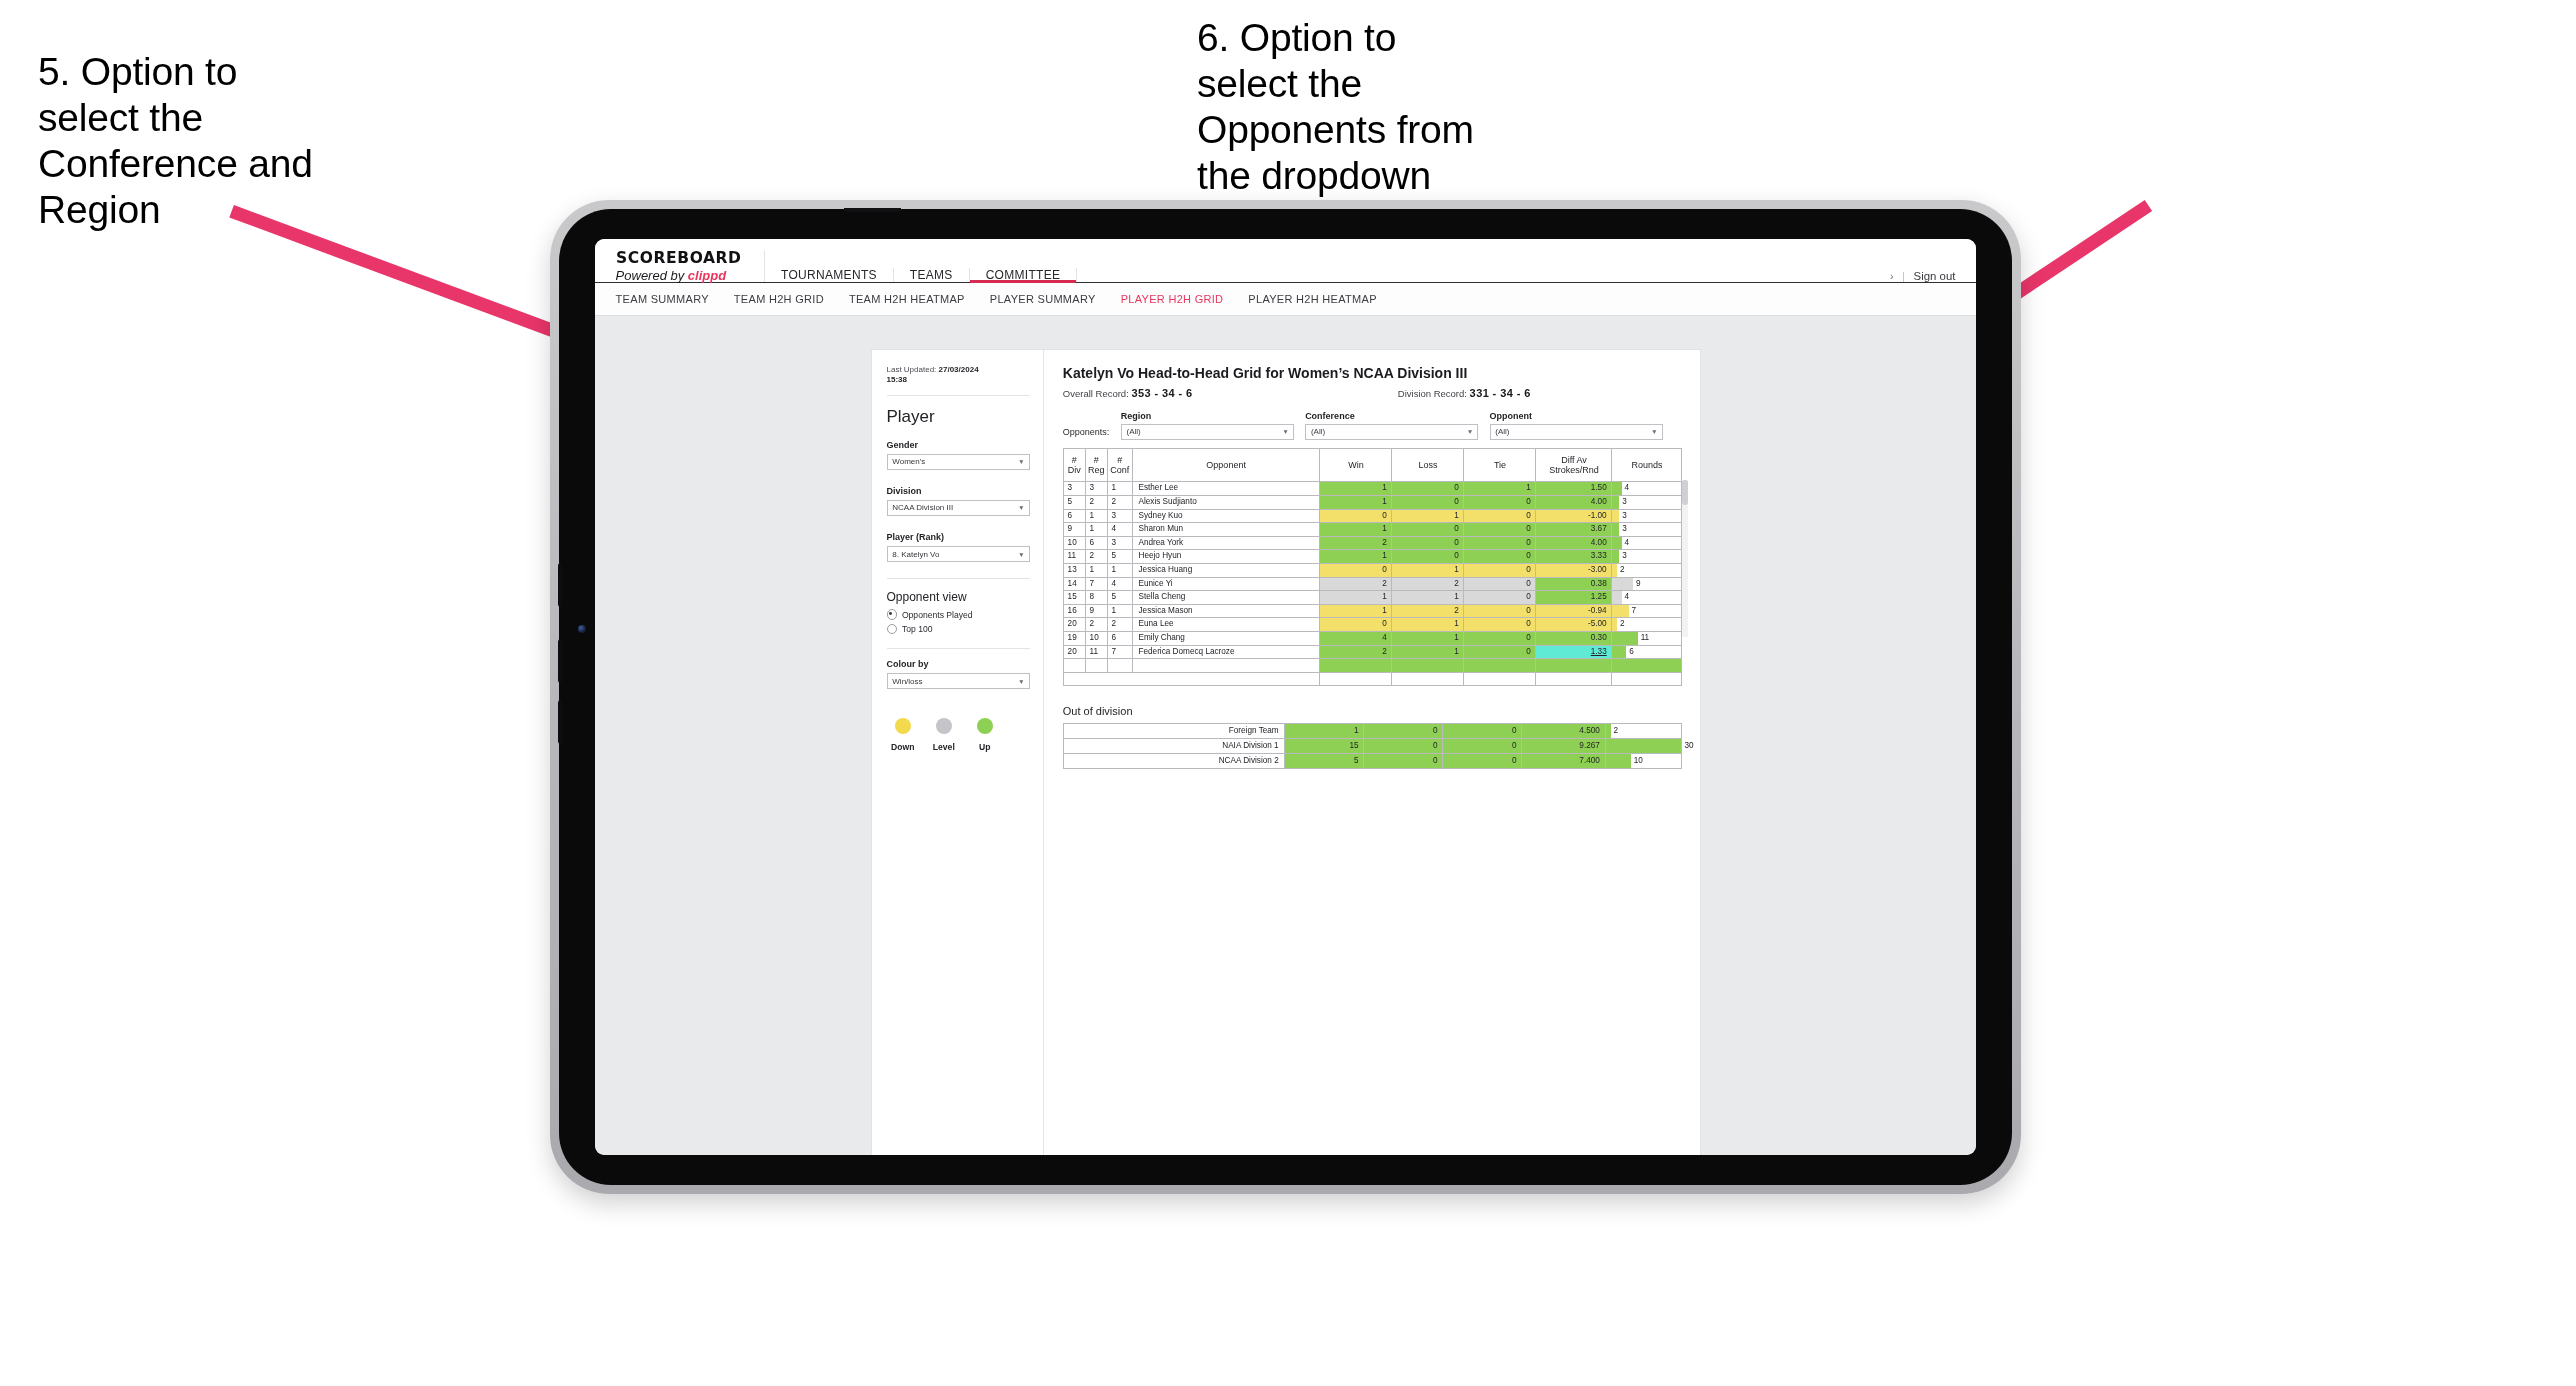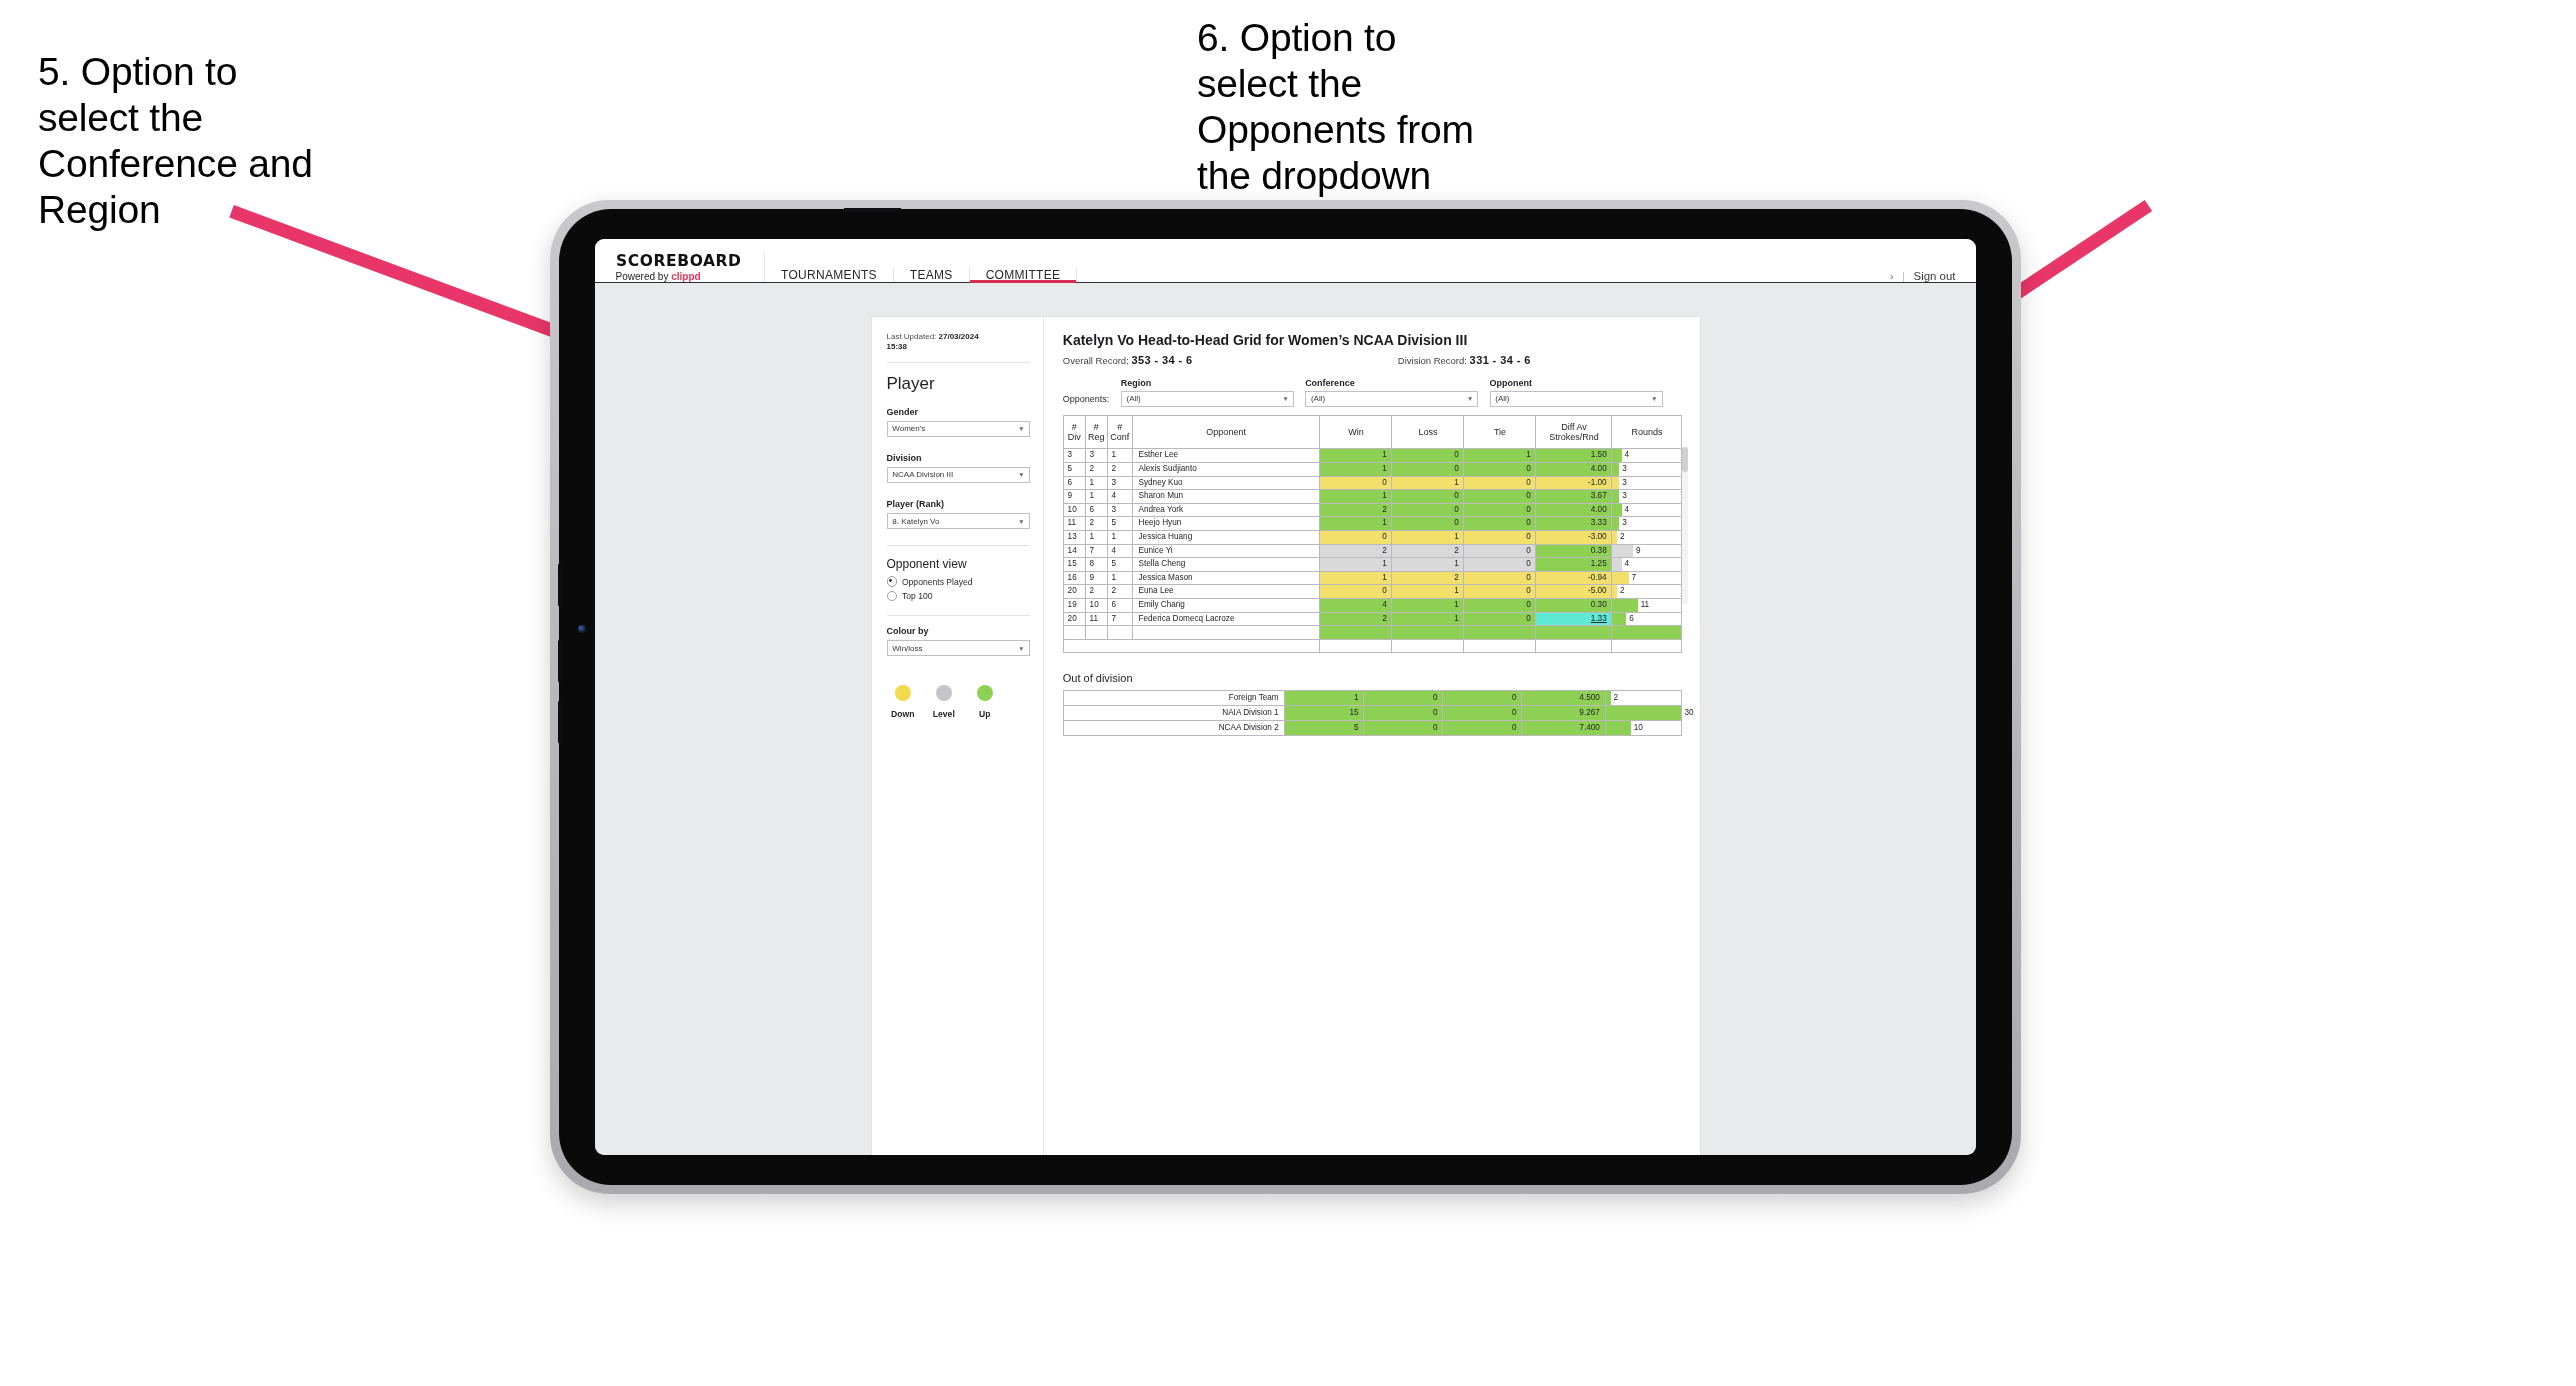--- a/index.html
+++ b/index.html
@@ -111,24 +111,25 @@
     font-size: 16px;
     font-weight: 700;
     letter-spacing: 0.6px;
     color: #111114;
     line-height: 1;
     font-family: "DejaVu Sans", sans-serif;
     transform: scaleX(0.97);
     transform-origin: left center;
   }
   .brand-sub {
-    font-size: 10px;
+    font-size: 13px;
     color: #1c1c20;
     margin-top: 2.9px;
     line-height: 1;
+    font-style: italic;
   }
   .brand-sub .clippd { color: #e8365f; font-weight: 700; }
 
   .topnav { display: flex; align-items: stretch; }
   .topnav-item {
     display: flex; align-items: center;
     padding: 0 16px;
     font-size: 12px;
     color: #26262b;
     letter-spacing: 0.3px;
@@ -435,20 +436,28 @@
           <div class="topnav-item active">COMMITTEE</div>
         </nav>
 
         <div class="header-right">
           <span class="chev">›</span>
           <span class="sep">|</span>
           <span class="signout">Sign out</span>
         </div>
       </div>
 
+      <div class="subnav">
+        <div class="subnav-item">TEAM SUMMARY</div>
+        <div class="subnav-item">TEAM H2H GRID</div>
+        <div class="subnav-item">TEAM H2H HEATMAP</div>
+        <div class="subnav-item">PLAYER SUMMARY</div>
+        <div class="subnav-item active">PLAYER H2H GRID</div>
+        <div class="subnav-item">PLAYER H2H HEATMAP</div>
+      </div>
 
       <div class="app-canvas">
         <div class="dash">
           <div class="dash-main">
 
             <aside class="side">
               <div class="last-updated">
                 <span>Last Updated: </span><b>27/03/2024</b><br>
                 <b>15:38</b>
               </div>

